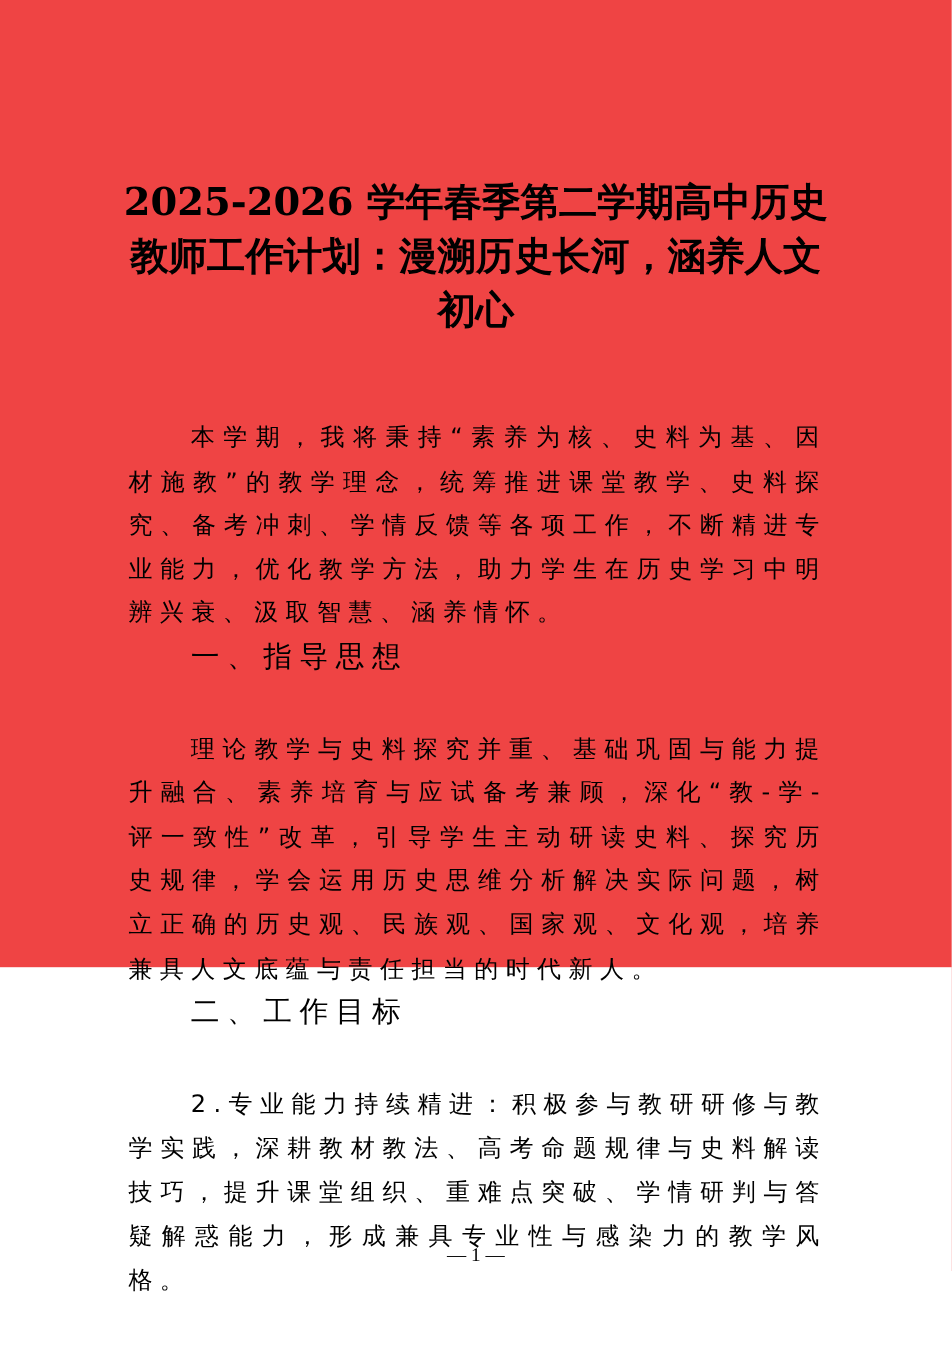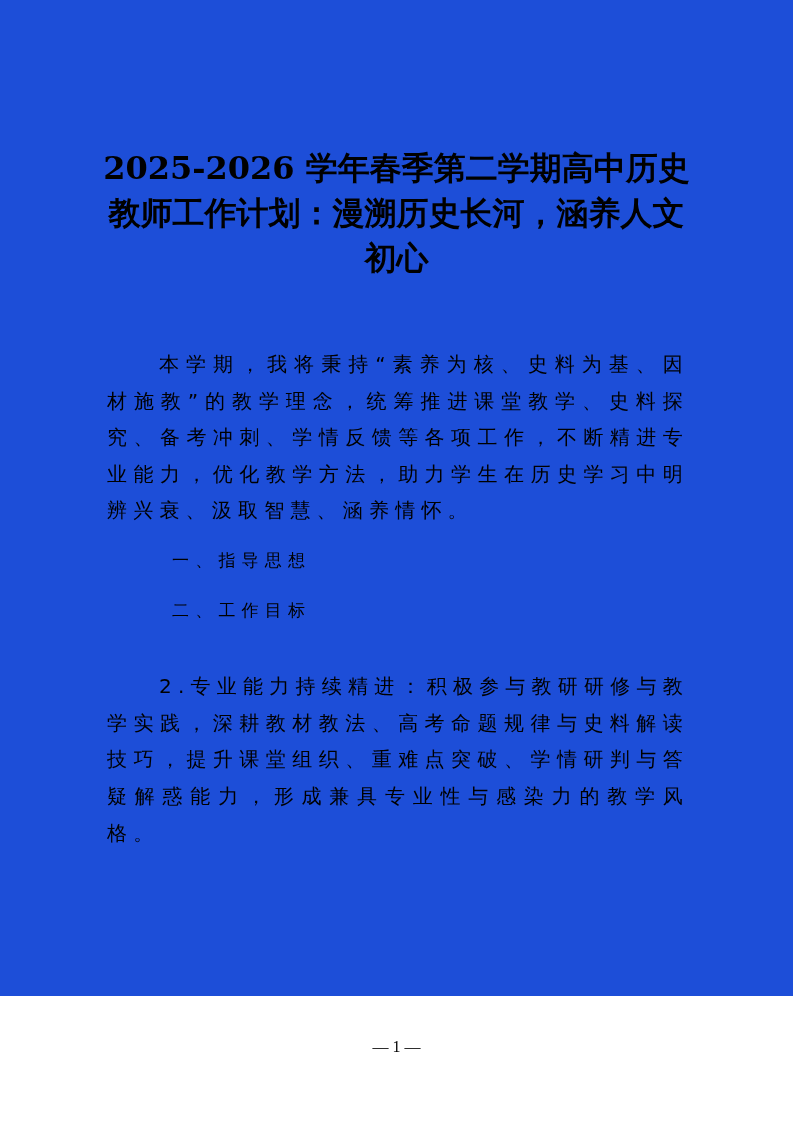--- a/index.html
+++ b/index.html
@@ -1,54 +1,55 @@
 <!DOCTYPE html>
 <html><head>
 <meta charset="utf-8">
 <style>
   html, body { margin: 0; padding: 0; background: #ffffff; }
   body { width: 793px; height: 1122px; position: relative; overflow: hidden; color: #000; }
-  .page { position: absolute; left: 0; top: 0; width: 793px; height: 996px; background: #1d4ed8; }
+  .page { position: absolute; left: 0; top: 0; width: 793px; height: 806px; background: #ef4444; }
   .title {
     position: absolute; left: 100px; top: 146px; width: 593px;
     text-align: center;
     font-family: "DejaVu Serif", "Liberation Serif", serif;
     font-weight: bold; font-size: 32px; line-height: 45px;
     letter-spacing: 0px; margin: 0;
   }
   .body {
     position: absolute; left: 107px; top: 306px; width: 582px;
     font-family: "DejaVu Sans", "Liberation Sans", sans-serif;
     font-size: 20px; line-height: 36.6px;
     letter-spacing: 6.2px;
     text-align: justify;
   }
   .body p { margin: 0; text-indent: 2em; text-indent: 40px; padding-left: 0; }
   .body p.indent { text-indent: 52px; margin-top: 40px; }
   .body h2 {
-    margin: 13px; font-size: 17px; font-weight: normal; line-height: 36.6px;
+    margin: 0; font-size: 24px; font-weight: normal; line-height: 36.6px;
     text-indent: 52px; letter-spacing: 6.2px;
     font-family: "DejaVu Sans", "Liberation Sans", sans-serif;
   }
   .footer {
     position: absolute; left: 0; width: 793px; top: 1038px;
     text-align: center;
     font-family: "Liberation Serif", "DejaVu Serif", serif;
     font-size: 16px;
   }
 </style>
 </head>
 <body>
 
 <div class="page">
   <h1 class="title">2025-2026 学年春季第二学期高中历史教师工作计划：漫溯历史长河，涵养人文初心</h1>
 
   <div class="body">
     <p class="indent">本学期，我将秉持“素养为核、史料为基、因材施教”的教学理念，统筹推进课堂教学、史料探究、备考冲刺、学情反馈等各项工作，不断精进专业能力，优化教学方法，助力学生在历史学习中明辨兴衰、汲取智慧、涵养情怀。</p>
 
     <h2>一、指导思想</h2>
+    <p class="indent">理论教学与史料探究并重、基础巩固与能力提升融合、素养培育与应试备考兼顾，深化“教-学-评一致性”改革，引导学生主动研读史料、探究历史规律，学会运用历史思维分析解决实际问题，树立正确的历史观、民族观、国家观、文化观，培养兼具人文底蕴与责任担当的时代新人。</p>
 
     <h2>二、工作目标</h2>
     <p class="indent">2.专业能力持续精进：积极参与教研研修与教学实践，深耕教材教法、高考命题规律与史料解读技巧，提升课堂组织、重难点突破、学情研判与答疑解惑能力，形成兼具专业性与感染力的教学风格。</p>
   </div>
 
   <div class="footer">— 1 —</div>
 </div>
 
 </body></html>

